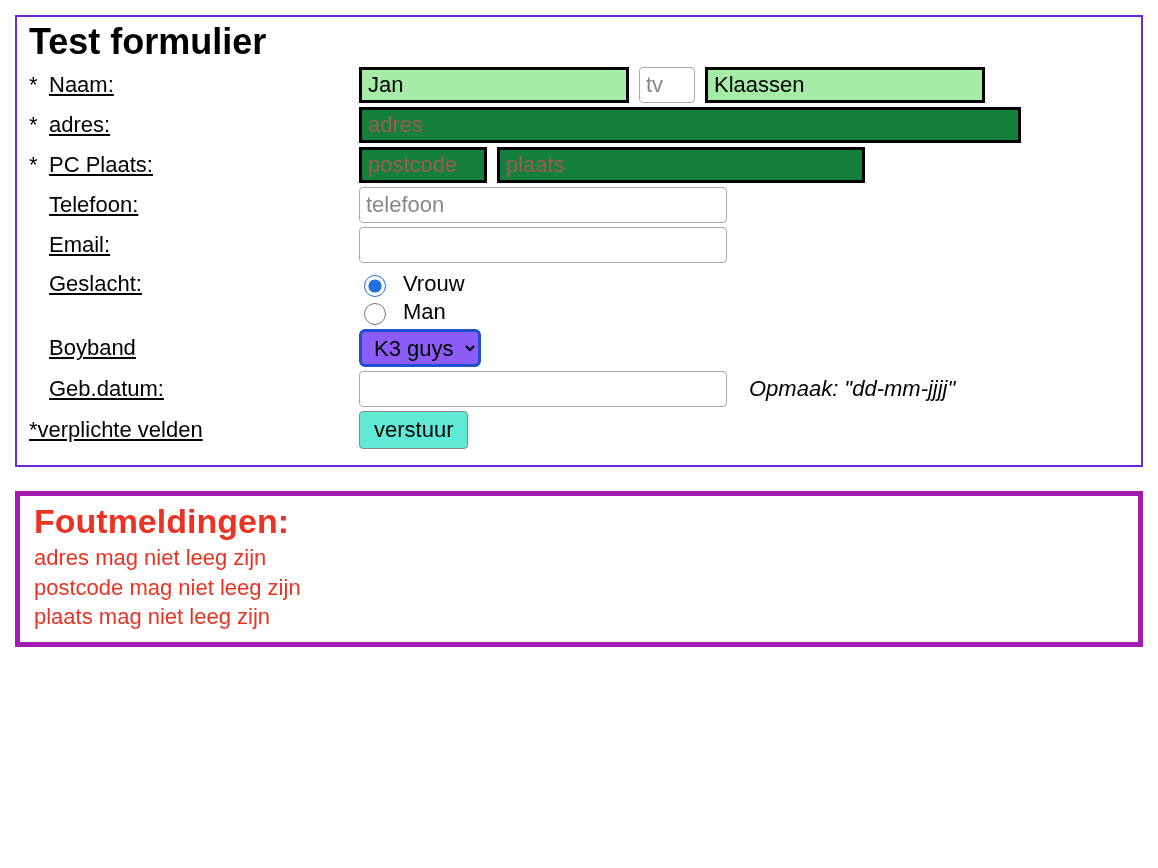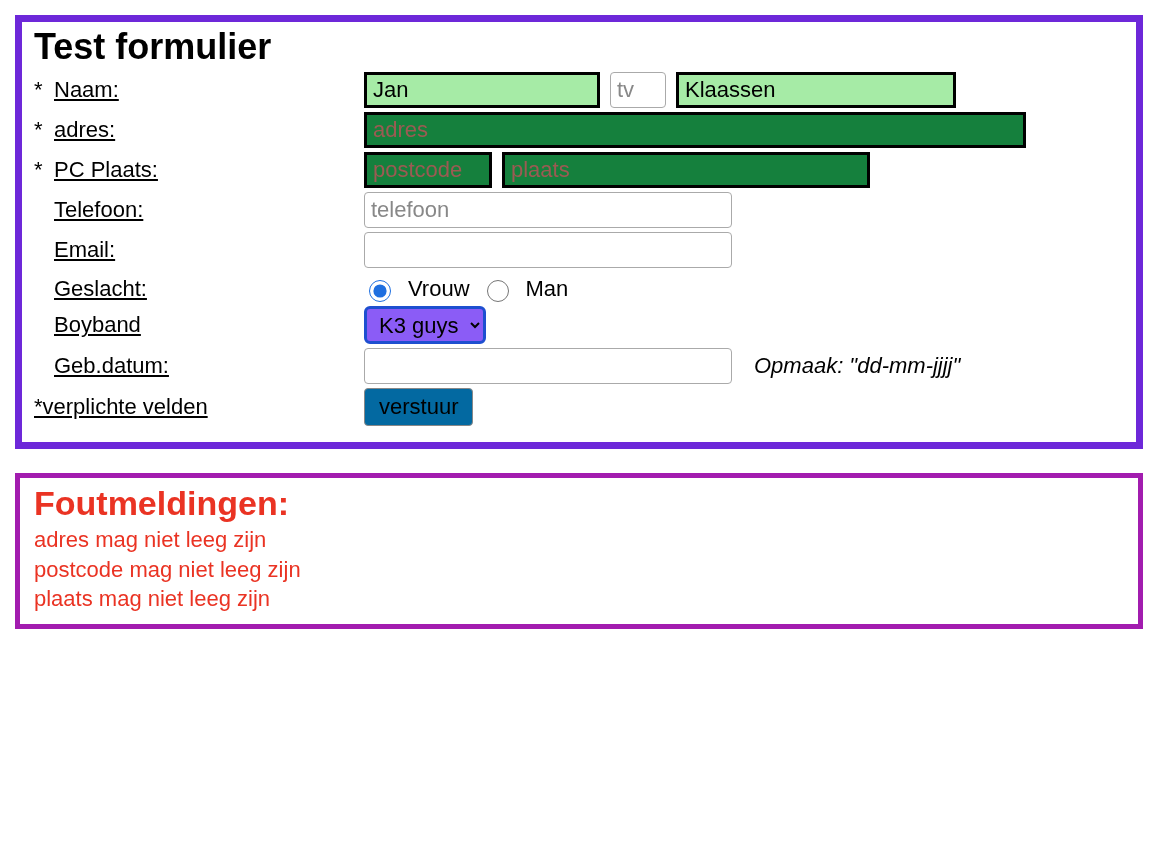--- a/index.html
+++ b/index.html
@@ -5,21 +5,21 @@
 * { box-sizing: border-box; }
 body {
   margin: 0;
   padding: 15px;
   font-family: Verdana, Geneva, sans-serif;
   font-size: 22px;
   background: #fff;
   color: #000;
 }
 .form-box {
-  border: 7px solid #6d28d9;
+  border: 2px solid #6d28d9;
   padding: 4px 4px 12px 12px;
   width: 1128px;
 }
 .form-title {
   font-weight: bold;
   font-size: 36px;
   margin: 0 0 2px 0;
 }
 .row {
   display: flex;
@@ -54,33 +54,33 @@
   border: 3px solid #000;
   border-radius: 0;
 }
 input.invalid {
   background: #15803d;
   border: 3px solid #000;
   border-radius: 0;
 }
 ::placeholder { color: #888; opacity: 1; }
 .invalid::placeholder { color: #9c5a53; opacity: 1; }
-.w-firstname { width: 236px; }
+.w-firstname { width: 270px; }
 .w-tv { width: 56px; }
 .w-lastname { width: 280px; }
 .w-adres { width: 662px; }
 .w-postcode { width: 128px; }
 .w-plaats { width: 368px; }
 .w-telefoon { width: 368px; }
 .w-email { width: 368px; }
 .w-date { width: 368px; }
 .radio-group {
   display: flex;
-  flex-direction: row;
-  gap: 12px;
+  flex-direction: column;
+  gap: 2px;
 }
 .radio-line {
   display: flex;
   align-items: center;
   gap: 14px;
 }
 .radio-line input[type="radio"] {
   width: 22px;
   height: 22px;
   accent-color: #1e6fe0;
@@ -97,21 +97,21 @@
 .hint {
   font-style: italic;
   margin-left: 12px;
 }
 button {
   font-family: inherit;
   font-size: 22px;
   padding: 4px 14px;
   border: 1px solid #888;
   border-radius: 4px;
-  background: #0369a1;
+  background: #5eead4;
   height: 38px;
 }
 .errors-box {
   margin-top: 24px;
   border: 5px solid #a21caf;
   padding: 6px 14px 10px 14px;
   color: #ea3323;
   width: 1128px;
 }
 .errors-title {

